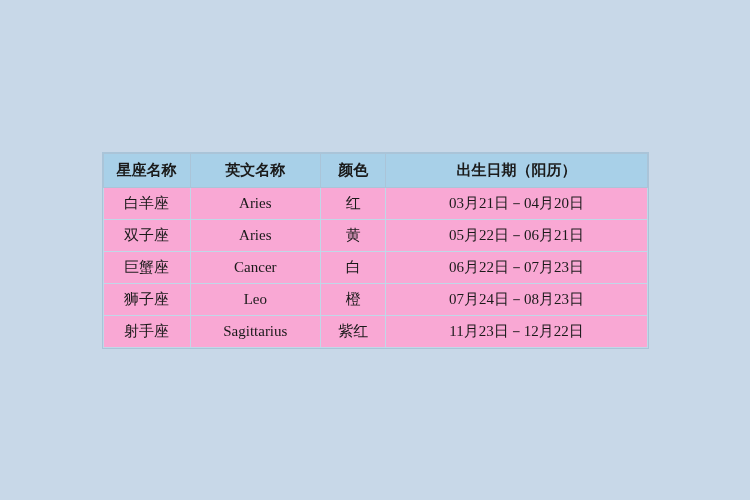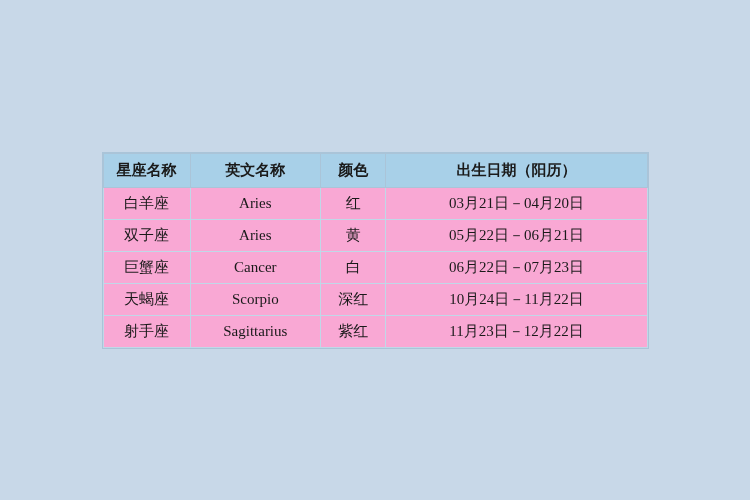--- a/index.html
+++ b/index.html
@@ -78,24 +78,24 @@
           <td>黄</td>
           <td>05月22日－06月21日</td>
         </tr>
         <tr>
           <td>巨蟹座</td>
           <td>Cancer</td>
           <td>白</td>
           <td>06月22日－07月23日</td>
         </tr>
         <tr>
-          <td>天蝎座</td>
-          <td>Scorpio</td>
-          <td>深红</td>
-          <td>10月24日－11月22日</td>
+          <td>狮子座</td>
+          <td>Leo</td>
+          <td>橙</td>
+          <td>07月24日－08月23日</td>
         </tr>
         <tr>
           <td>射手座</td>
           <td>Sagittarius</td>
           <td>紫红</td>
           <td>11月23日－12月22日</td>
         </tr>
       </tbody>
   </table>
 </div>

